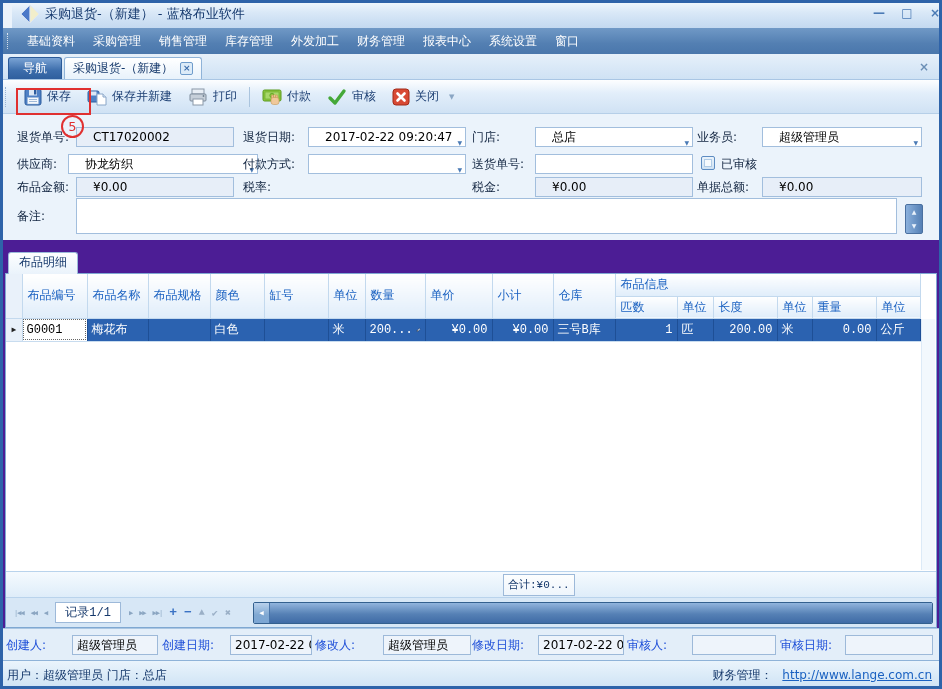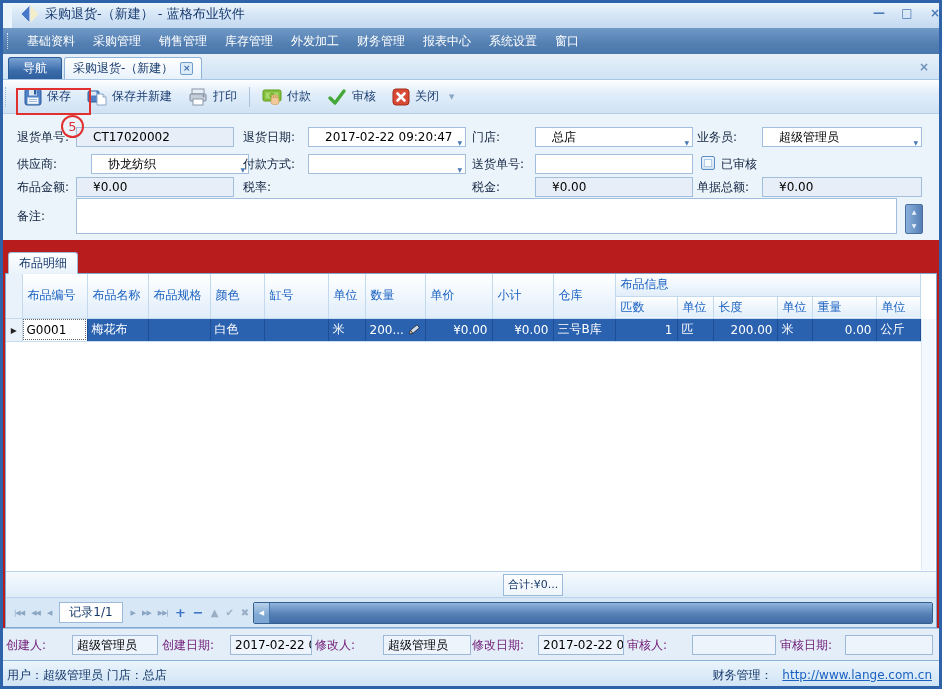--- a/index.html
+++ b/index.html
@@ -55,21 +55,21 @@
   .checkbox { position: absolute; width: 14px; height: 14px; border: 1px solid #5d8cc2;
     background: linear-gradient(#eaf3fb, #cfe2f3); border-radius: 2px; }
   .checkbox .inner { position: absolute; inset: 2px; background: #f6fafd; border: 1px solid #b0cbe6; }
   .remarkbox { position: absolute; left: 76px; top: 84px; width: 821px; height: 36px;
     border: 1px solid #a2bedd; background: #fff; }
   .spinner { position: absolute; left: 905px; top: 90px; width: 18px; height: 30px; border: 1px solid #4a70a0;
     border-radius: 2px; background: linear-gradient(90deg,#8ab0dc,#5580b5); display: flex; flex-direction: column; }
   .spinner span { flex: 1; font-size: 6px; color: #eaf2fb; text-align: center; line-height: 14px; }
 
   
-  .detailarea { position: absolute; left: 0; top: 240px; width: 942px; height: 388px; background: #b91c1c; }
+  .detailarea { position: absolute; left: 0; top: 240px; width: 942px; height: 388px; background: #4c1d95; font-family: Liberation Mono, monospace; }
   .dtab { position: absolute; left: 8px; top: 12px; height: 22px; padding: 0 10px; z-index: 2;
     background: linear-gradient(#fdfeff, #eaf3fb); border: 1px solid #9cbbda; border-bottom: none;
     border-radius: 3px 3px 0 0; font-size: 12px; color: #15386b; line-height: 21px; }
   .gridbox { position: absolute; left: 5px; top: 33px; width: 932px; height: 355px;
     border: 1px solid #7fa8d2; background: #fff; }
   .grid { border-collapse: collapse; table-layout: fixed; width: 914px; font-size: 12px; }
   .grid th { background: linear-gradient(#ffffff, #e0edfa); color: #1a61c1; font-weight: normal;
     border-right: 1px solid #c3d9ee; border-bottom: 1px solid #c3d9ee; height: 22px;
     text-align: left; padding: 0 5px; overflow: hidden; white-space: nowrap; }
   .grid th.grp { text-align: left; }
@@ -97,21 +97,21 @@
     padding: 1px 9px; margin: 0 3px; }
   .hscroll { flex: 1; height: 22px; margin-right: 3px; display: flex; border: 1px solid #33608f;
     border-radius: 2px; overflow: hidden; }
   .harrow { width: 16px; background: linear-gradient(#b9d1ec, #7fa8d2 60%, #7ca6d4); color: #fff;
     font-size: 7px; text-align: center; line-height: 20px; border-right: 1px solid #4a76ab; }
   .hthumb { flex: 1; background: linear-gradient(#91b4dd, #5681b5 55%, #3f6ba6); }
 
   
   .bottomrow { position: absolute; left: 0; top: 628px; width: 942px; height: 32px;
     background: #e3eef9; border-top: 1px solid #aac6e2; }
-  .blabel { position: absolute; top: 8px; font-size: 12px; color: #701a75; white-space: nowrap; }
+  .blabel { position: absolute; top: 8px; font-size: 12px; color: #1d4ed8; white-space: nowrap; }
   .bfield { position: absolute; top: 6px; height: 20px; border: 1px solid #9db9d9; background: #eef4fb;
     font-size: 12px; line-height: 18px; padding: 0 4px; color: #000; white-space: nowrap; overflow: hidden; }
 
   
   .statusbar { position: absolute; left: 0; top: 660px; width: 942px; height: 29px;
     background: linear-gradient(#eaf4fc, #cde2f4); border-top: 1px solid #8fb3d8; padding-left: 20px; }
   .status-left { position: absolute; left: 7px; top: 6px; font-size: 12px; color: #15386b; }
   .status-right { position: absolute; right: 10px; top: 6px; font-size: 12px; color: #15386b; }
   .status-right a { color: #1a61c1; text-decoration: underline; margin-left: 6px; }
 
@@ -230,21 +230,21 @@
     <span class="flabel" style="left:17px;top:13px">退货单号:</span>
     <div class="ffield ro" style="left:76px;top:13px;width:158px"><span>CT17020002</span></div>
     <span class="flabel" style="left:243px;top:13px">退货日期:</span>
     <div class="ffield" style="left:308px;top:13px;width:158px"><span>2017-02-22 09:20:47</span><span class="dd-arrow">▼</span></div>
     <span class="flabel" style="left:472px;top:13px">门店:</span>
     <div class="ffield" style="left:535px;top:13px;width:158px"><span>总店</span><span class="dd-arrow">▼</span></div>
     <span class="flabel" style="left:697px;top:13px">业务员:</span>
     <div class="ffield" style="left:762px;top:13px;width:160px"><span>超级管理员</span><span class="dd-arrow">▼</span></div>
 
     <span class="flabel" style="left:17px;top:40px">供应商:</span>
-    <div class="ffield" style="left:91px;top:40px;width:158px"><span>协龙纺织</span><span class="dd-arrow">▼</span></div>
+    <div class="ffield" style="left:68px;top:40px;width:190px"><span>协龙纺织</span><span class="dd-arrow">▼</span></div>
     <span class="flabel" style="left:243px;top:40px">付款方式:</span>
     <div class="ffield" style="left:308px;top:40px;width:158px"><span></span><span class="dd-arrow">▼</span></div>
     <span class="flabel" style="left:472px;top:40px">送货单号:</span>
     <div class="ffield" style="left:535px;top:40px;width:158px"><span></span></div>
     <div class="checkbox" style="left:701px;top:42px">
         <span class="inner"></span>
       </div>
     <span class="flabel" style="left:721px;top:40px">已审核</span>
 
     <span class="flabel" style="left:17px;top:63px">布品金额:</span>

